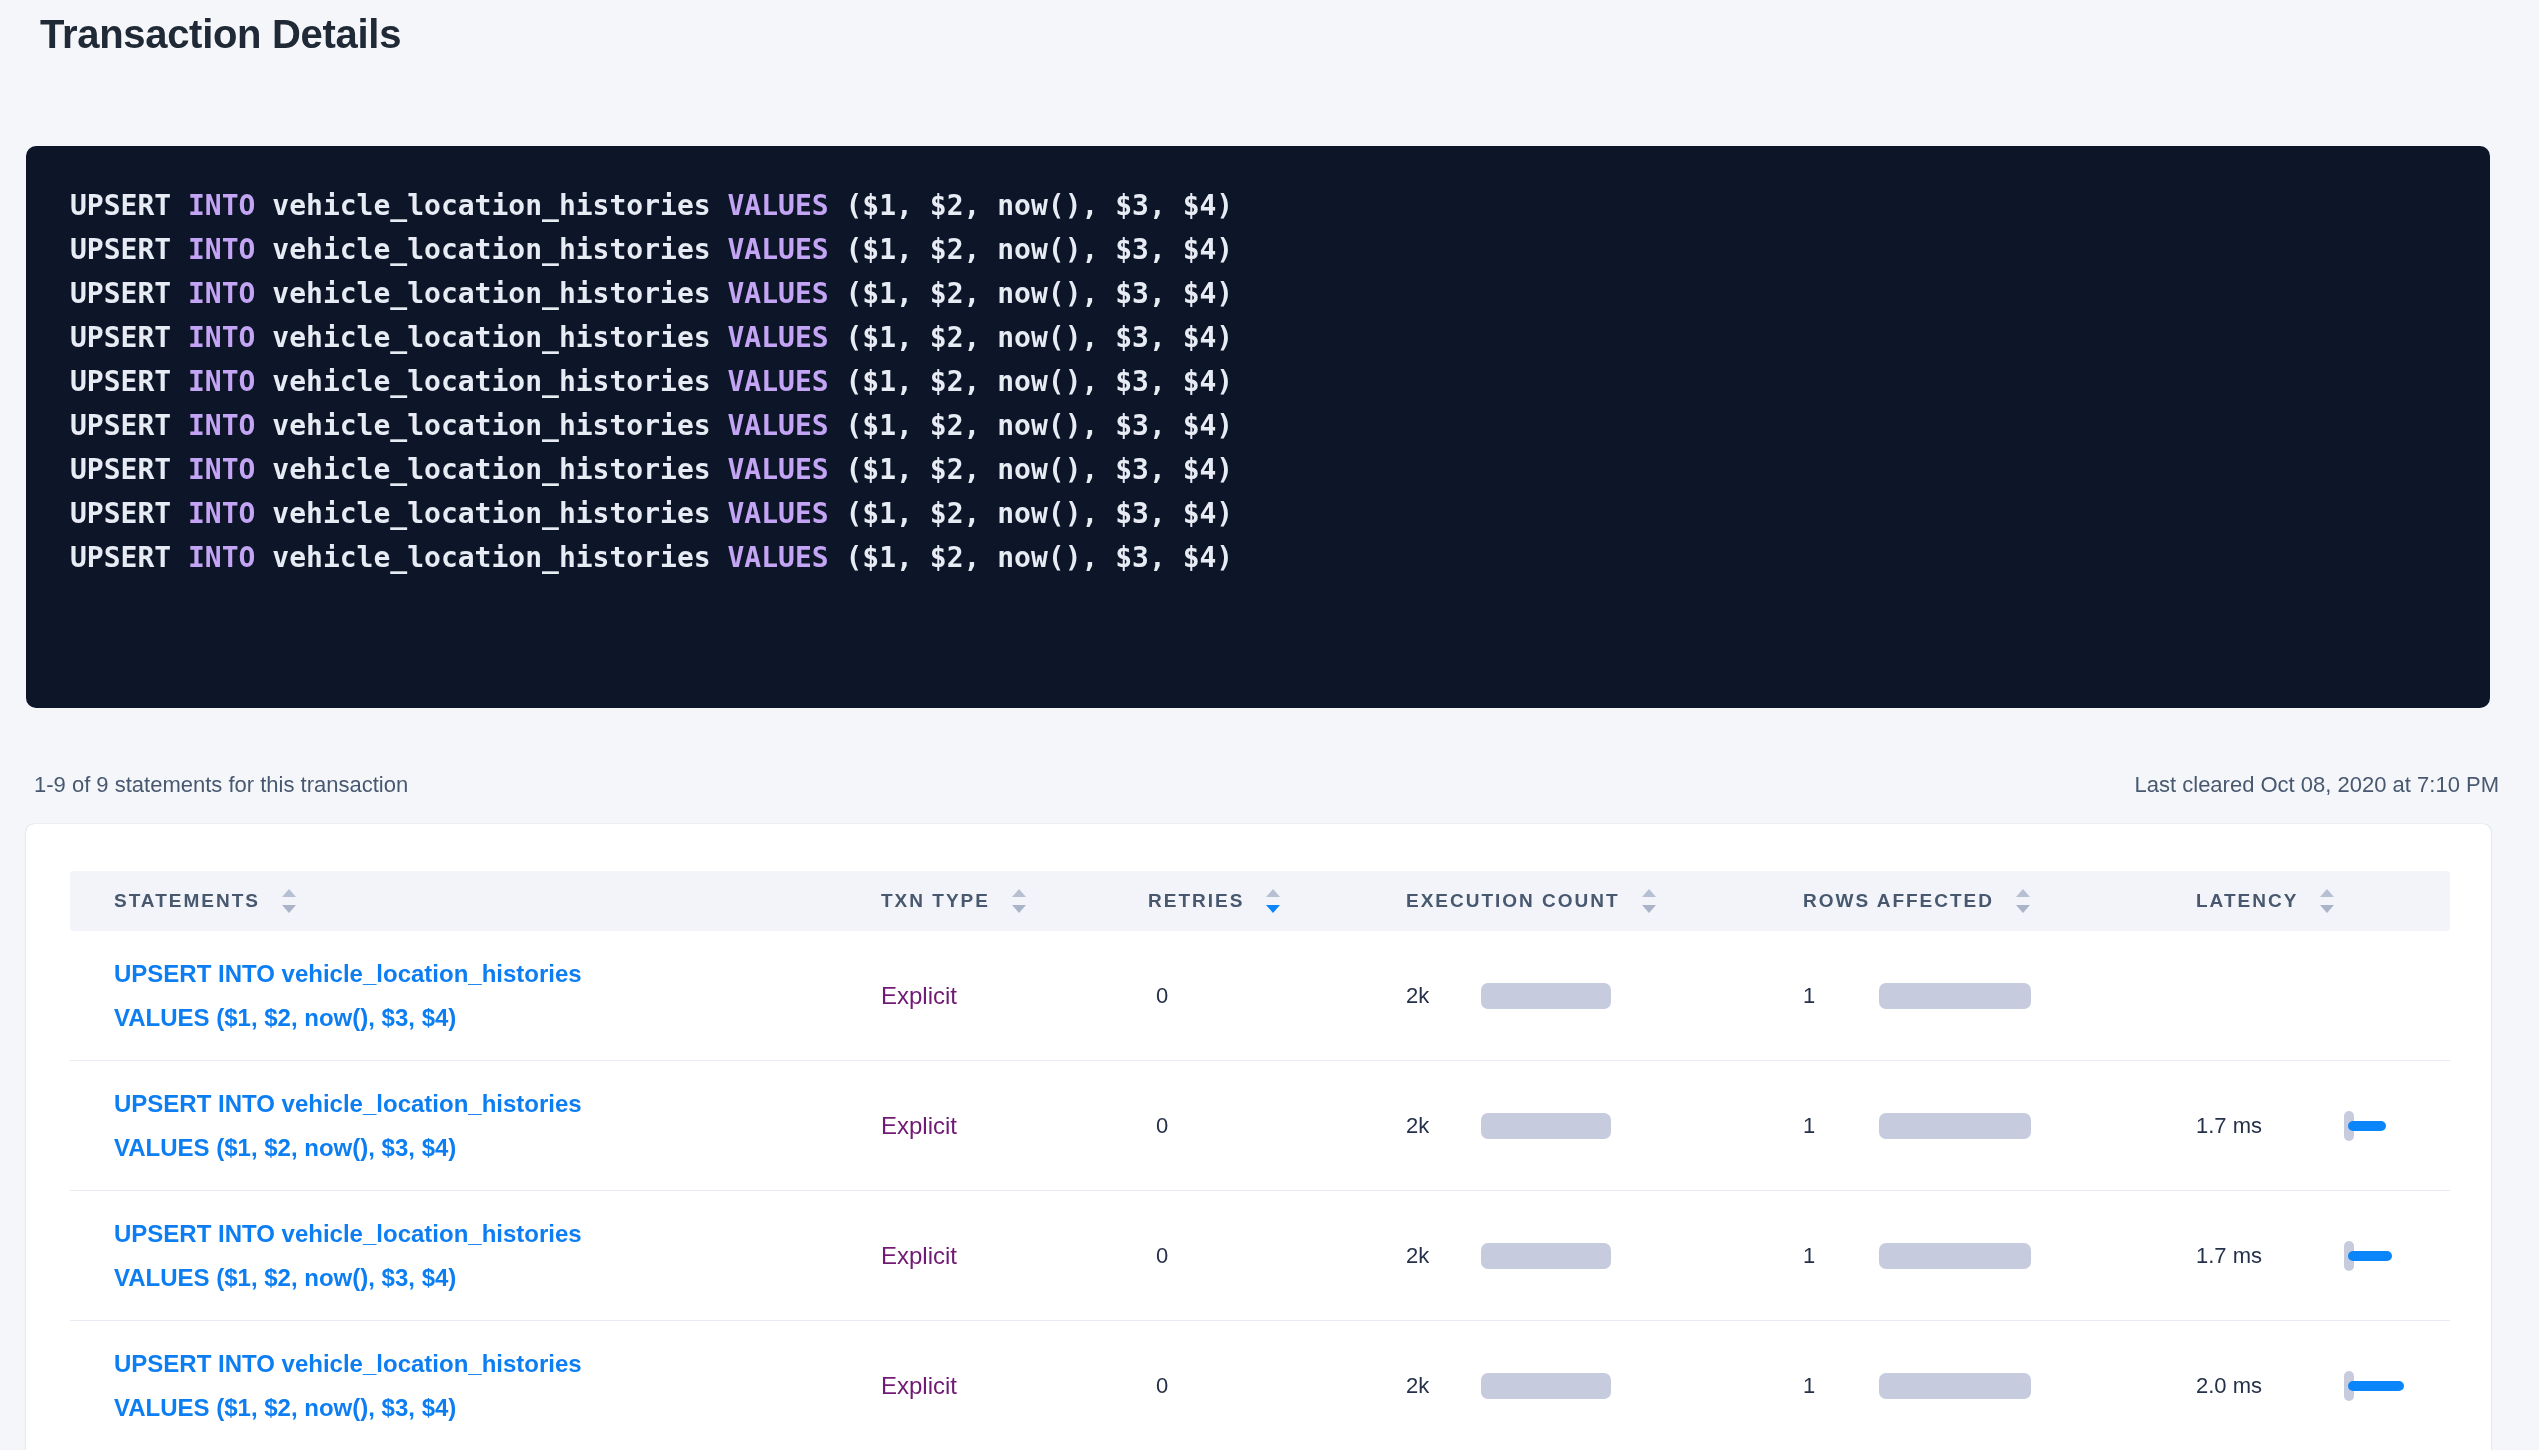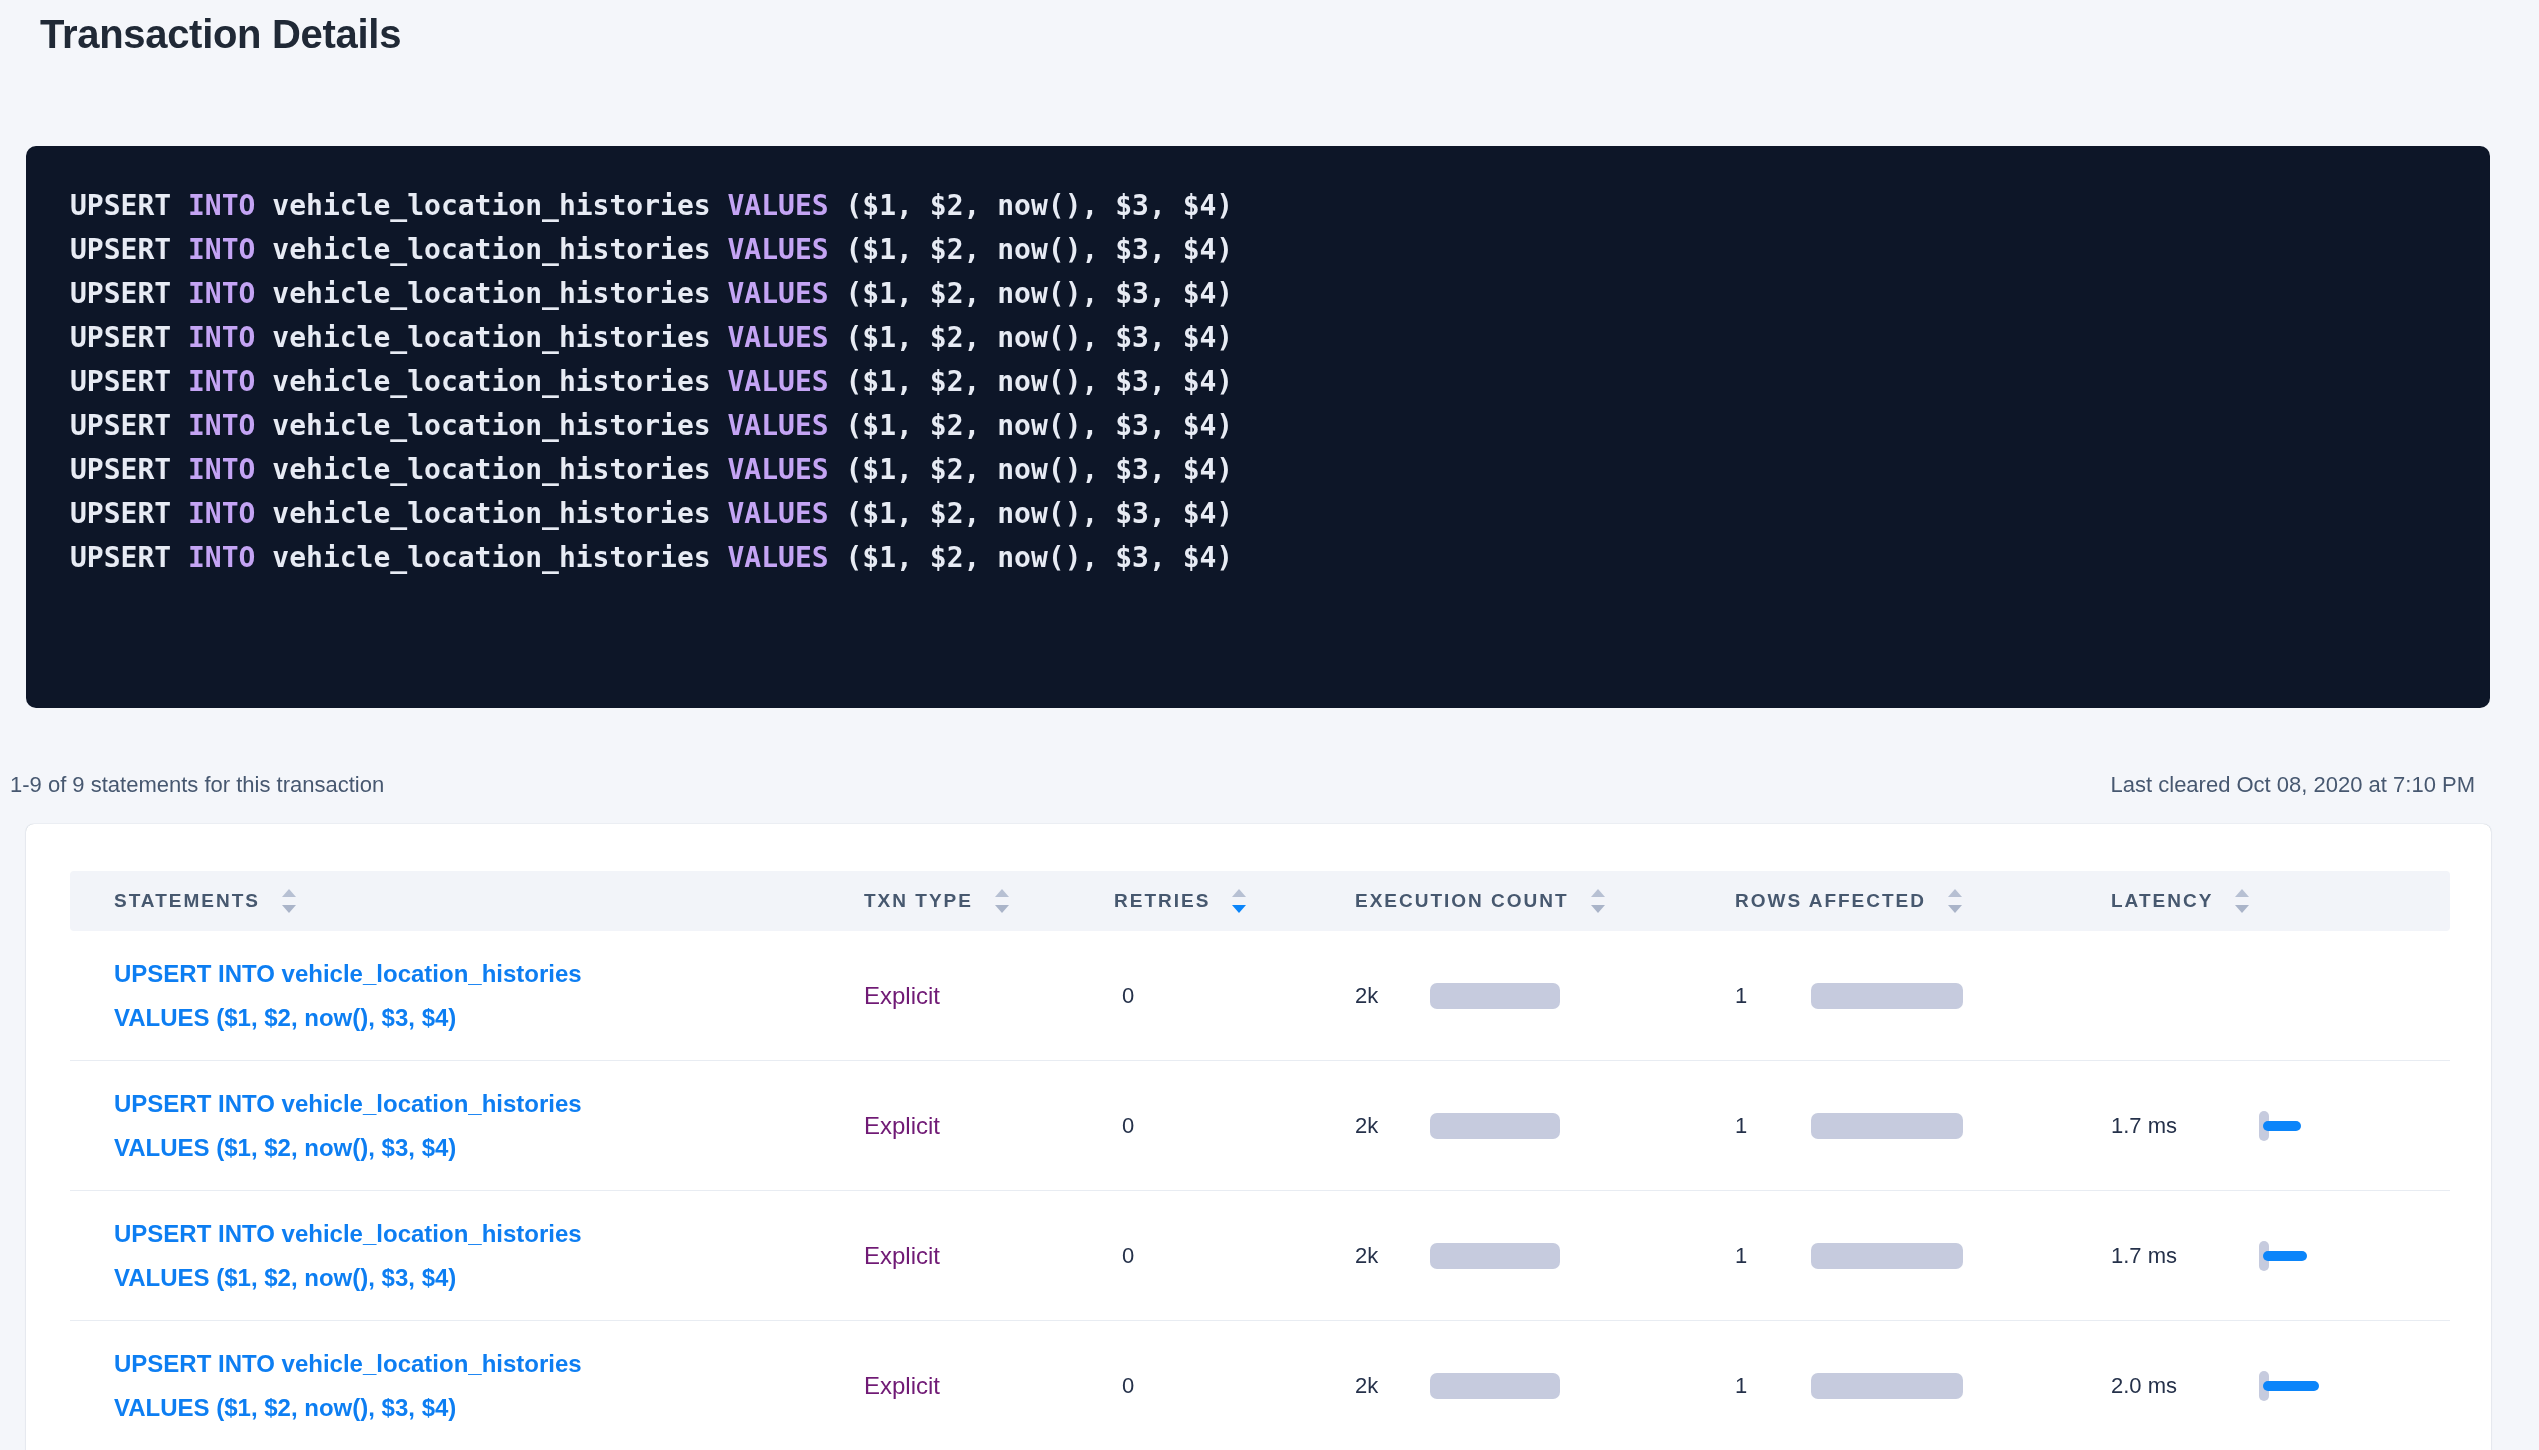--- a/index.html
+++ b/index.html
@@ -24,37 +24,38 @@
     padding: 38px 40px 30px 44px;
     font-family: "DejaVu Sans Mono", monospace;
     font-size: 28px; font-weight: 600;
     overflow: hidden;
   }
   .sql-box .code-line { height: 44px; line-height: 44px; white-space: pre; color: #e7ebf4; }
   .sql-box .tok-plain   { color: #e7ebf4; }
   .sql-box .tok-keyword { color: var(--kw, #c4a4f4); }
   
   .caption-row {
-    position: absolute; left: 10px; top: 772px; width: 2465px;
+    position: absolute; left: 34px; top: 772px; width: 2465px;
     display: flex; justify-content: space-between; align-items: center;
     font-size: 22px; color: #475870;
   }
   
   .card {
     position: absolute; left: 26px; top: 824px;
     width: 2465px; height: 700px;
     background: #ffffff;
     border-radius: 8px;
     box-shadow: 0 0 1px rgba(67,90,111,0.4), 0 1px 2px rgba(67,90,111,0.12);
     padding: 47px 42px 0 44px;
   }
   .grid-row {
     display: grid;
     grid-template-columns: 794px 250px 241px 380px 376px 339px;
     width: 2380px;
+    gap: 17px;
   }
   .thead {
     background: #f2f4f9; height: 60px; border-radius: 4px;
     align-items: center;
   }
   .th {
     display: flex; align-items: center;
     font-size: 19px; font-weight: 700; letter-spacing: 2px;
     color: #47586f; cursor: pointer; white-space: nowrap;
   }

